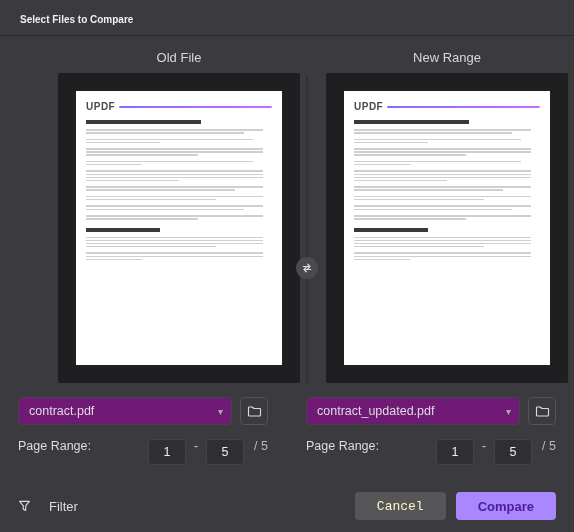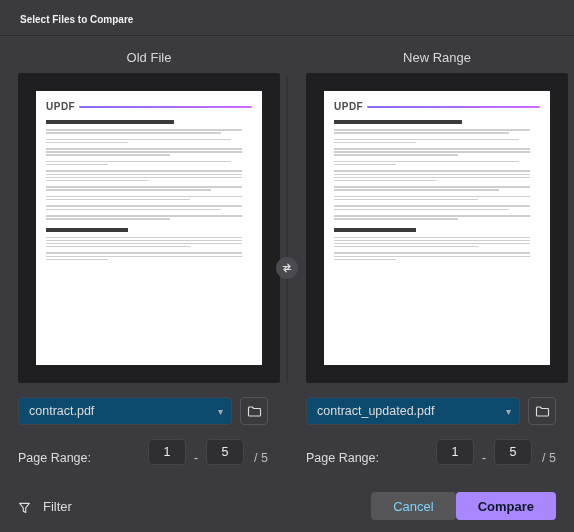--- a/index.html
+++ b/index.html
@@ -19,20 +19,21 @@
   padding: 14px 20px 10px 20px;
 }
 .divider {
   height: 1px;
   background: #2a2a2d;
 }
 .panels {
   display: flex;
   position: relative;
   padding: 8px 6px 0 18px;
+  margin-left: 40px;
 }
 .panel {
   flex: 1;
   display: flex;
   flex-direction: column;
   align-items: stretch;
 }
 .panel + .panel { margin-left: 26px; }
 .panel-title {
   text-align: center;
@@ -123,21 +124,21 @@
 .ctrl-col { flex: 1; }
 .ctrl-col + .ctrl-col { margin-left: 38px; }
 
 .file-row {
   display: flex;
   align-items: center;
   gap: 8px;
 }
 .file-select {
   flex: 1;
-  background: #0c4a6e;
+  background: #701a75;
   border: 1px solid #444449;
   border-radius: 4px;
   height: 28px;
   display: flex;
   align-items: center;
   justify-content: space-between;
   padding: 0 8px 0 10px;
   color: #ddd;
   cursor: pointer;
   font-size: 12.5px;
@@ -154,21 +155,21 @@
   display: flex;
   align-items: center;
   justify-content: center;
   cursor: pointer;
   background: transparent;
 }
 .folder-btn svg { display:block; }
 
 .range-row {
   display: flex;
-  align-items: flex-end;
+  align-items: flex-start;
   margin-top: 14px;
   font-size: 12.5px;
   color: #ddd;
   gap: 8px;
 }
 .range-label { flex: 0 0 auto; margin-right: auto;}
 .num-input {
   width: 38px;
   height: 26px;
   background: #2e2e33;
@@ -185,44 +186,46 @@
 .footer {
   position: absolute;
   bottom: 12px;
   left: 18px;
   right: 18px;
   display: flex;
   align-items: center;
 }
 .filter-link {
   display: flex;
-  align-items: flex-end;
-  gap: 12px;
+  align-items: flex-start;
+  gap: 18px;
   color: #ddd;
   cursor: pointer;
   font-size: 13px;
 }
 .footer-spacer { flex: 1; }
 .btn {
   height: 28px;
   padding: 0 22px;
   border-radius: 4px;
   border: none;
   font-size: 13px;
   cursor: pointer;
   display: inline-flex;
   align-items: center;
 }
 .btn-cancel {
   background: #565659;
-  color: #7dd3fc;
+  color: #fef9c3;
+  margin-right: 10px;
+  font-family: Liberation Mono, monospace;
 }
 .btn-compare {
   background: #a887ff;
-  color: #0f172a;
+  color: #4c1d95;
   font-weight: 600;
 }
 </style>
 </head>
 <body>
 
 <div class="dialog-title">Select Files to Compare</div>
 <div class="divider"></div>
 
 <div class="panels">

